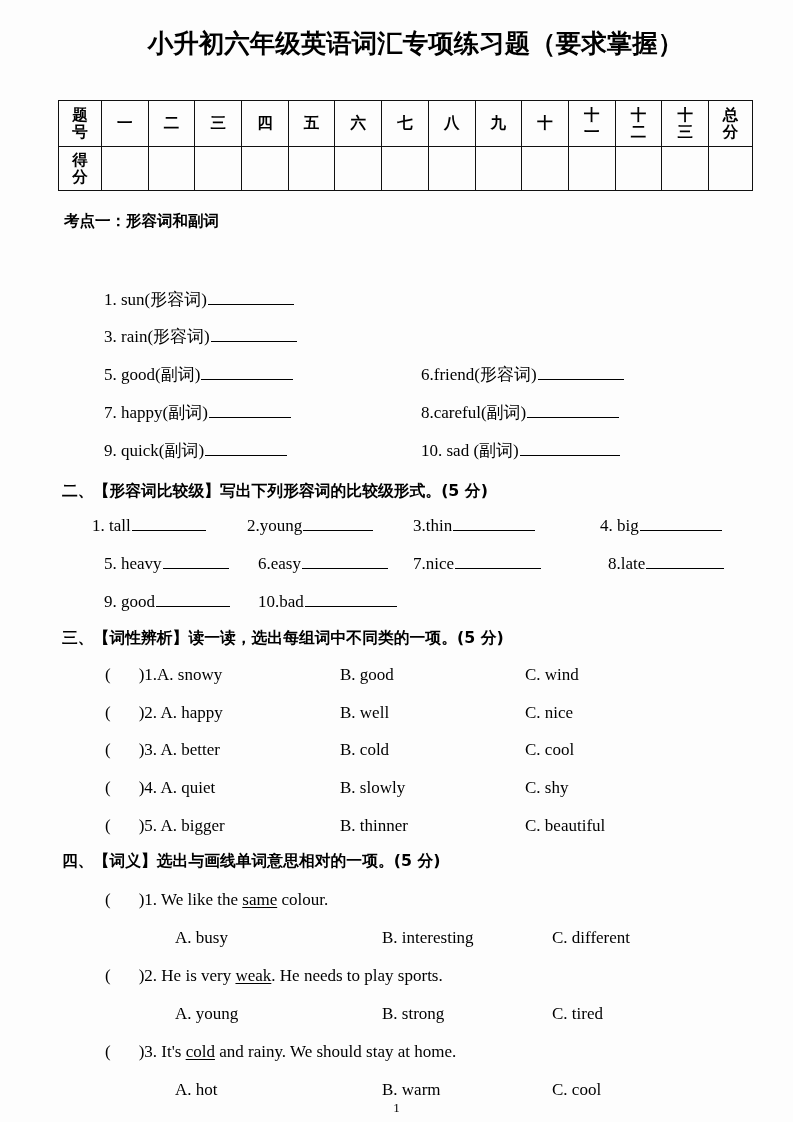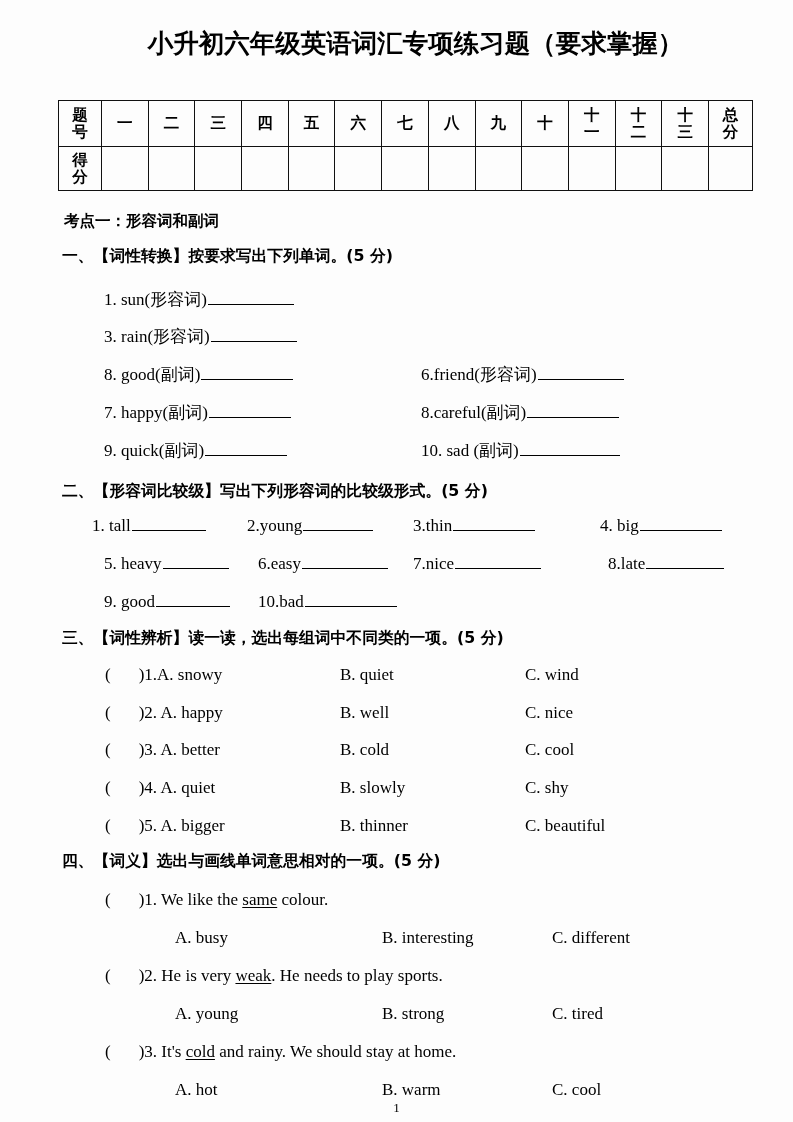--- a/index.html
+++ b/index.html
@@ -185,27 +185,26 @@
       <td></td>
       <td></td>
       <td></td>
       <td class="total"></td>
     </tr>
   </tbody>
     </table>
 
   <div class="kaodian" style="top:211px;">考点一：形容词和副词</div>
 
-  <div class="sec-head" style="top:246px;">一、【词性转换】按要求写出下列单词。(5 分)</div>
 
   <div class="qrow" style="top:288px; left:104px;"><span>1. sun(形容词)</span><span class="blank b86"></span></div>
 
   <div class="qrow" style="top:325px; left:104px;"><span>3. rain(形容词)</span><span class="blank b86"></span></div>
 
-  <div class="qrow" style="top:363px; left:104px;"><span>8. good(副词)</span><span class="blank b92"></span></div>
+  <div class="qrow" style="top:363px; left:104px;"><span>5. good(副词)</span><span class="blank b92"></span></div>
   <div class="qrow" style="top:363px; left:421px;"><span> 6.friend(形容词)</span><span class="blank b86"></span></div>
 
   <div class="qrow" style="top:401px; left:104px;"><span>7. happy(副词)</span><span class="blank b82"></span></div>
   <div class="qrow" style="top:401px; left:421px;"><span>8.careful(副词)</span><span class="blank b92"></span></div>
 
   <div class="qrow" style="top:439px; left:104px;"><span>9. quick(副词)</span><span class="blank b82"></span></div>
   <div class="qrow" style="top:439px; left:421px;"><span>10. sad (副词)</span><span class="blank b100"></span></div>
 
   <div class="sec-head" style="top:481px;">二、【形容词比较级】写出下列形容词的比较级形式。(5 分)</div>
 
@@ -218,21 +217,21 @@
   <div class="qrow" style="top:553px; left:258px;"><span>6.easy</span><span class="blank b86"></span></div>
   <div class="qrow" style="top:553px; left:413px;"><span>7.nice</span><span class="blank b86"></span></div>
   <div class="qrow" style="top:553px; left:608px;"><span>8.late</span><span class="blank b78"></span></div>
 
   <div class="qrow" style="top:591px; left:104px;"><span>9. good</span><span class="blank b74"></span></div>
   <div class="qrow" style="top:591px; left:258px;"><span>10.bad</span><span class="blank b92"></span></div>
 
   <div class="sec-head" style="top:628px;">三、【词性辨析】读一读，选出每组词中不同类的一项。(5 分)</div>
 
   <div class="qrow" style="top:665px; left:105px;"><span class="paren">(<span class="sp"></span></span><span>)1.A. snowy</span></div>
-  <div class="opt" style="top:665px; left:340px;">B. quiet</div>
+  <div class="opt" style="top:665px; left:340px;">B. good</div>
   <div class="opt" style="top:665px; left:525px;">C. wind</div>
 
   <div class="qrow" style="top:703px; left:105px;"><span class="paren">(<span class="sp"></span></span><span>)2. A. happy</span></div>
   <div class="opt" style="top:703px; left:340px;">B. well</div>
   <div class="opt" style="top:703px; left:525px;">C. nice</div>
 
   <div class="qrow" style="top:740px; left:105px;"><span class="paren">(<span class="sp"></span></span><span>)3. A. better</span></div>
   <div class="opt" style="top:740px; left:340px;">B. cold</div>
   <div class="opt" style="top:740px; left:525px;">C. cool</div>
 

